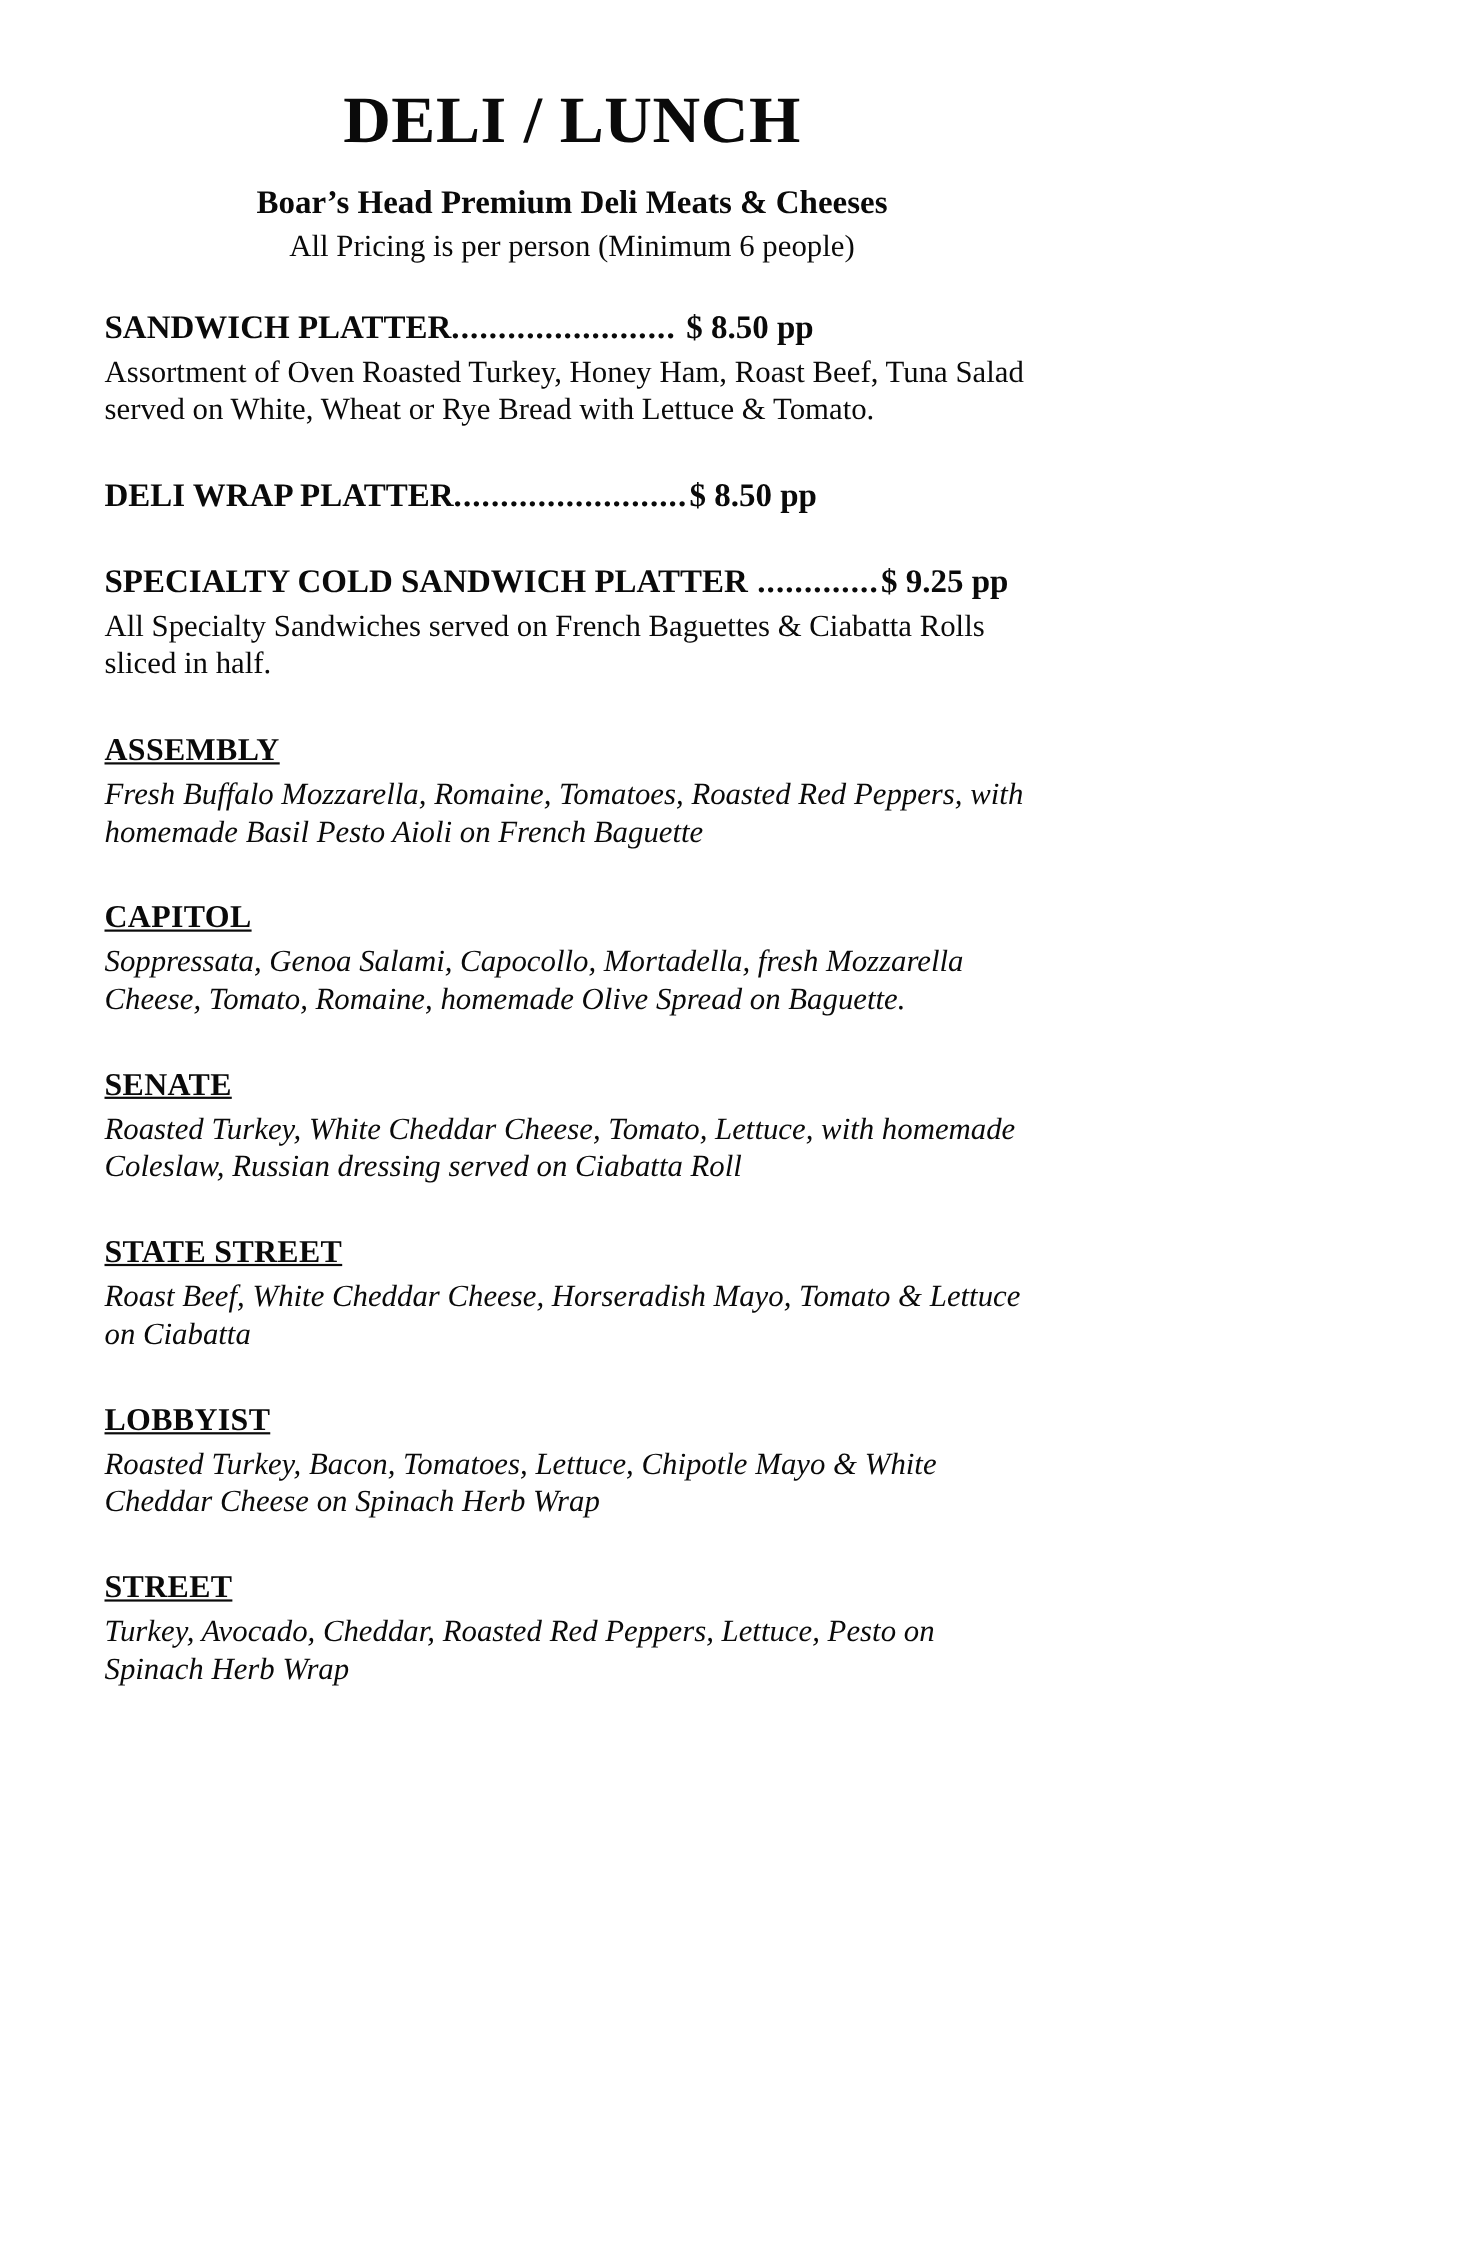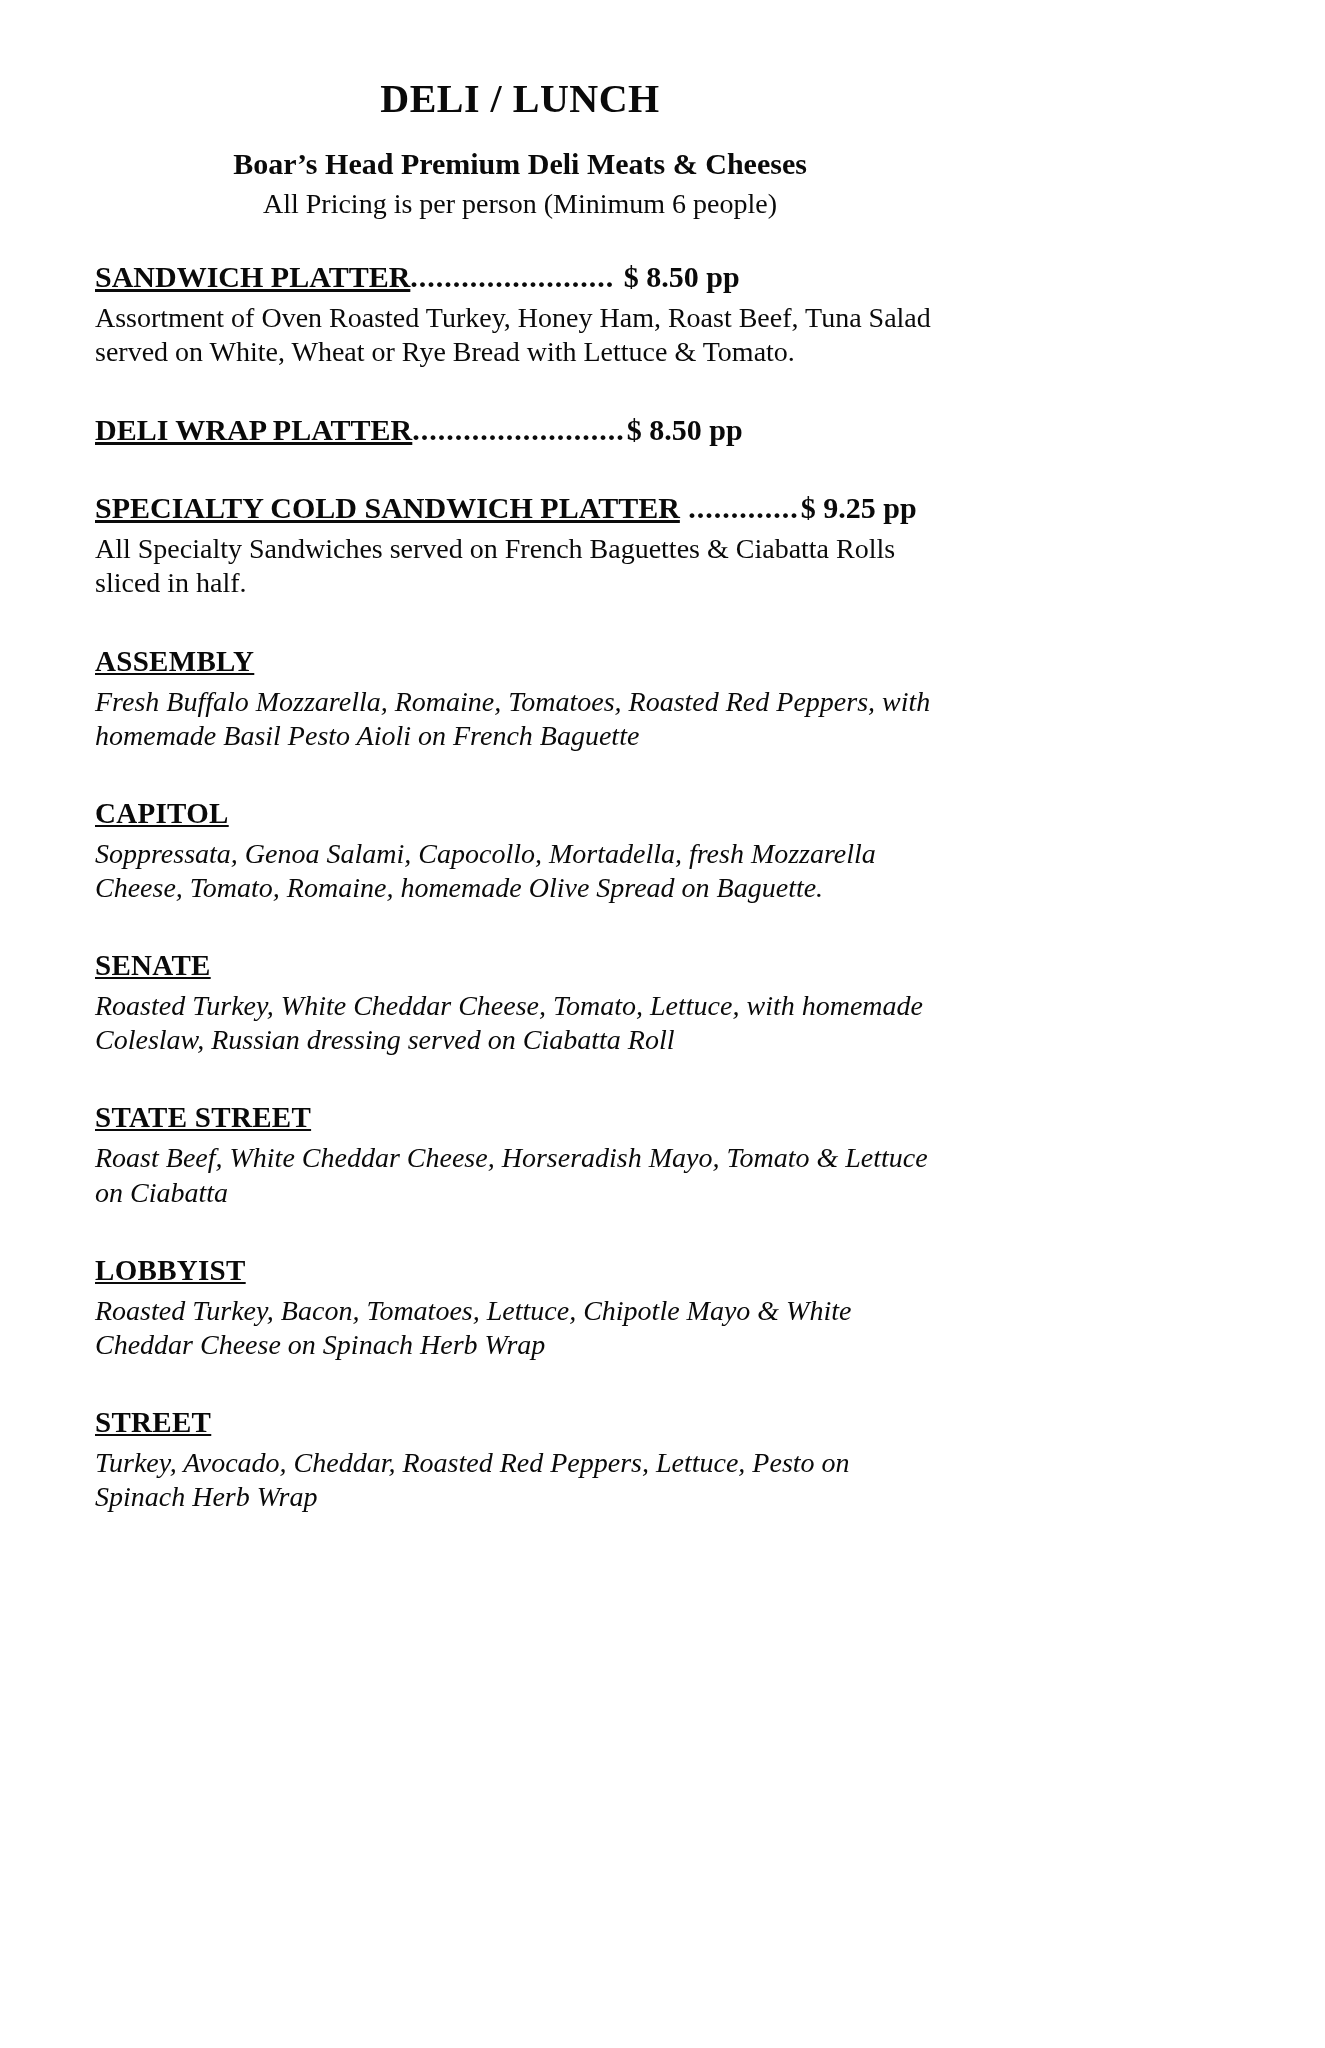--- a/index.html
+++ b/index.html
@@ -16,21 +16,21 @@
   .page {
     padding: 78px 0 0 95px;
     width: 950px;
   }
   .menu-header {
     text-align: center;
     margin-bottom: 42px;
     width: 850px;
   }
   .title {
-    font-size: 40px;
+    font-size: 60px;
     font-weight: bold;
     line-height: 1.05;
     letter-spacing: 0.5px;
   }
   .subtitle {
     font-size: 30px;
     font-weight: bold;
     margin-top: 28px;
     line-height: 1.05;
   }
@@ -43,21 +43,20 @@
     width: 850px;
     margin-bottom: 44px;
   }
   .platter-title {
     font-size: 30px;
     font-weight: bold;
     margin-bottom: 7px;
     white-space: nowrap;
   }
   .platter-name {
-    text-decoration: underline;
   }
   .dots {
     letter-spacing: 1px;
   }
   .price {
     padding-left: 2px;
   }
   .platter-desc {
     font-size: 28px;
     line-height: 1.22;

